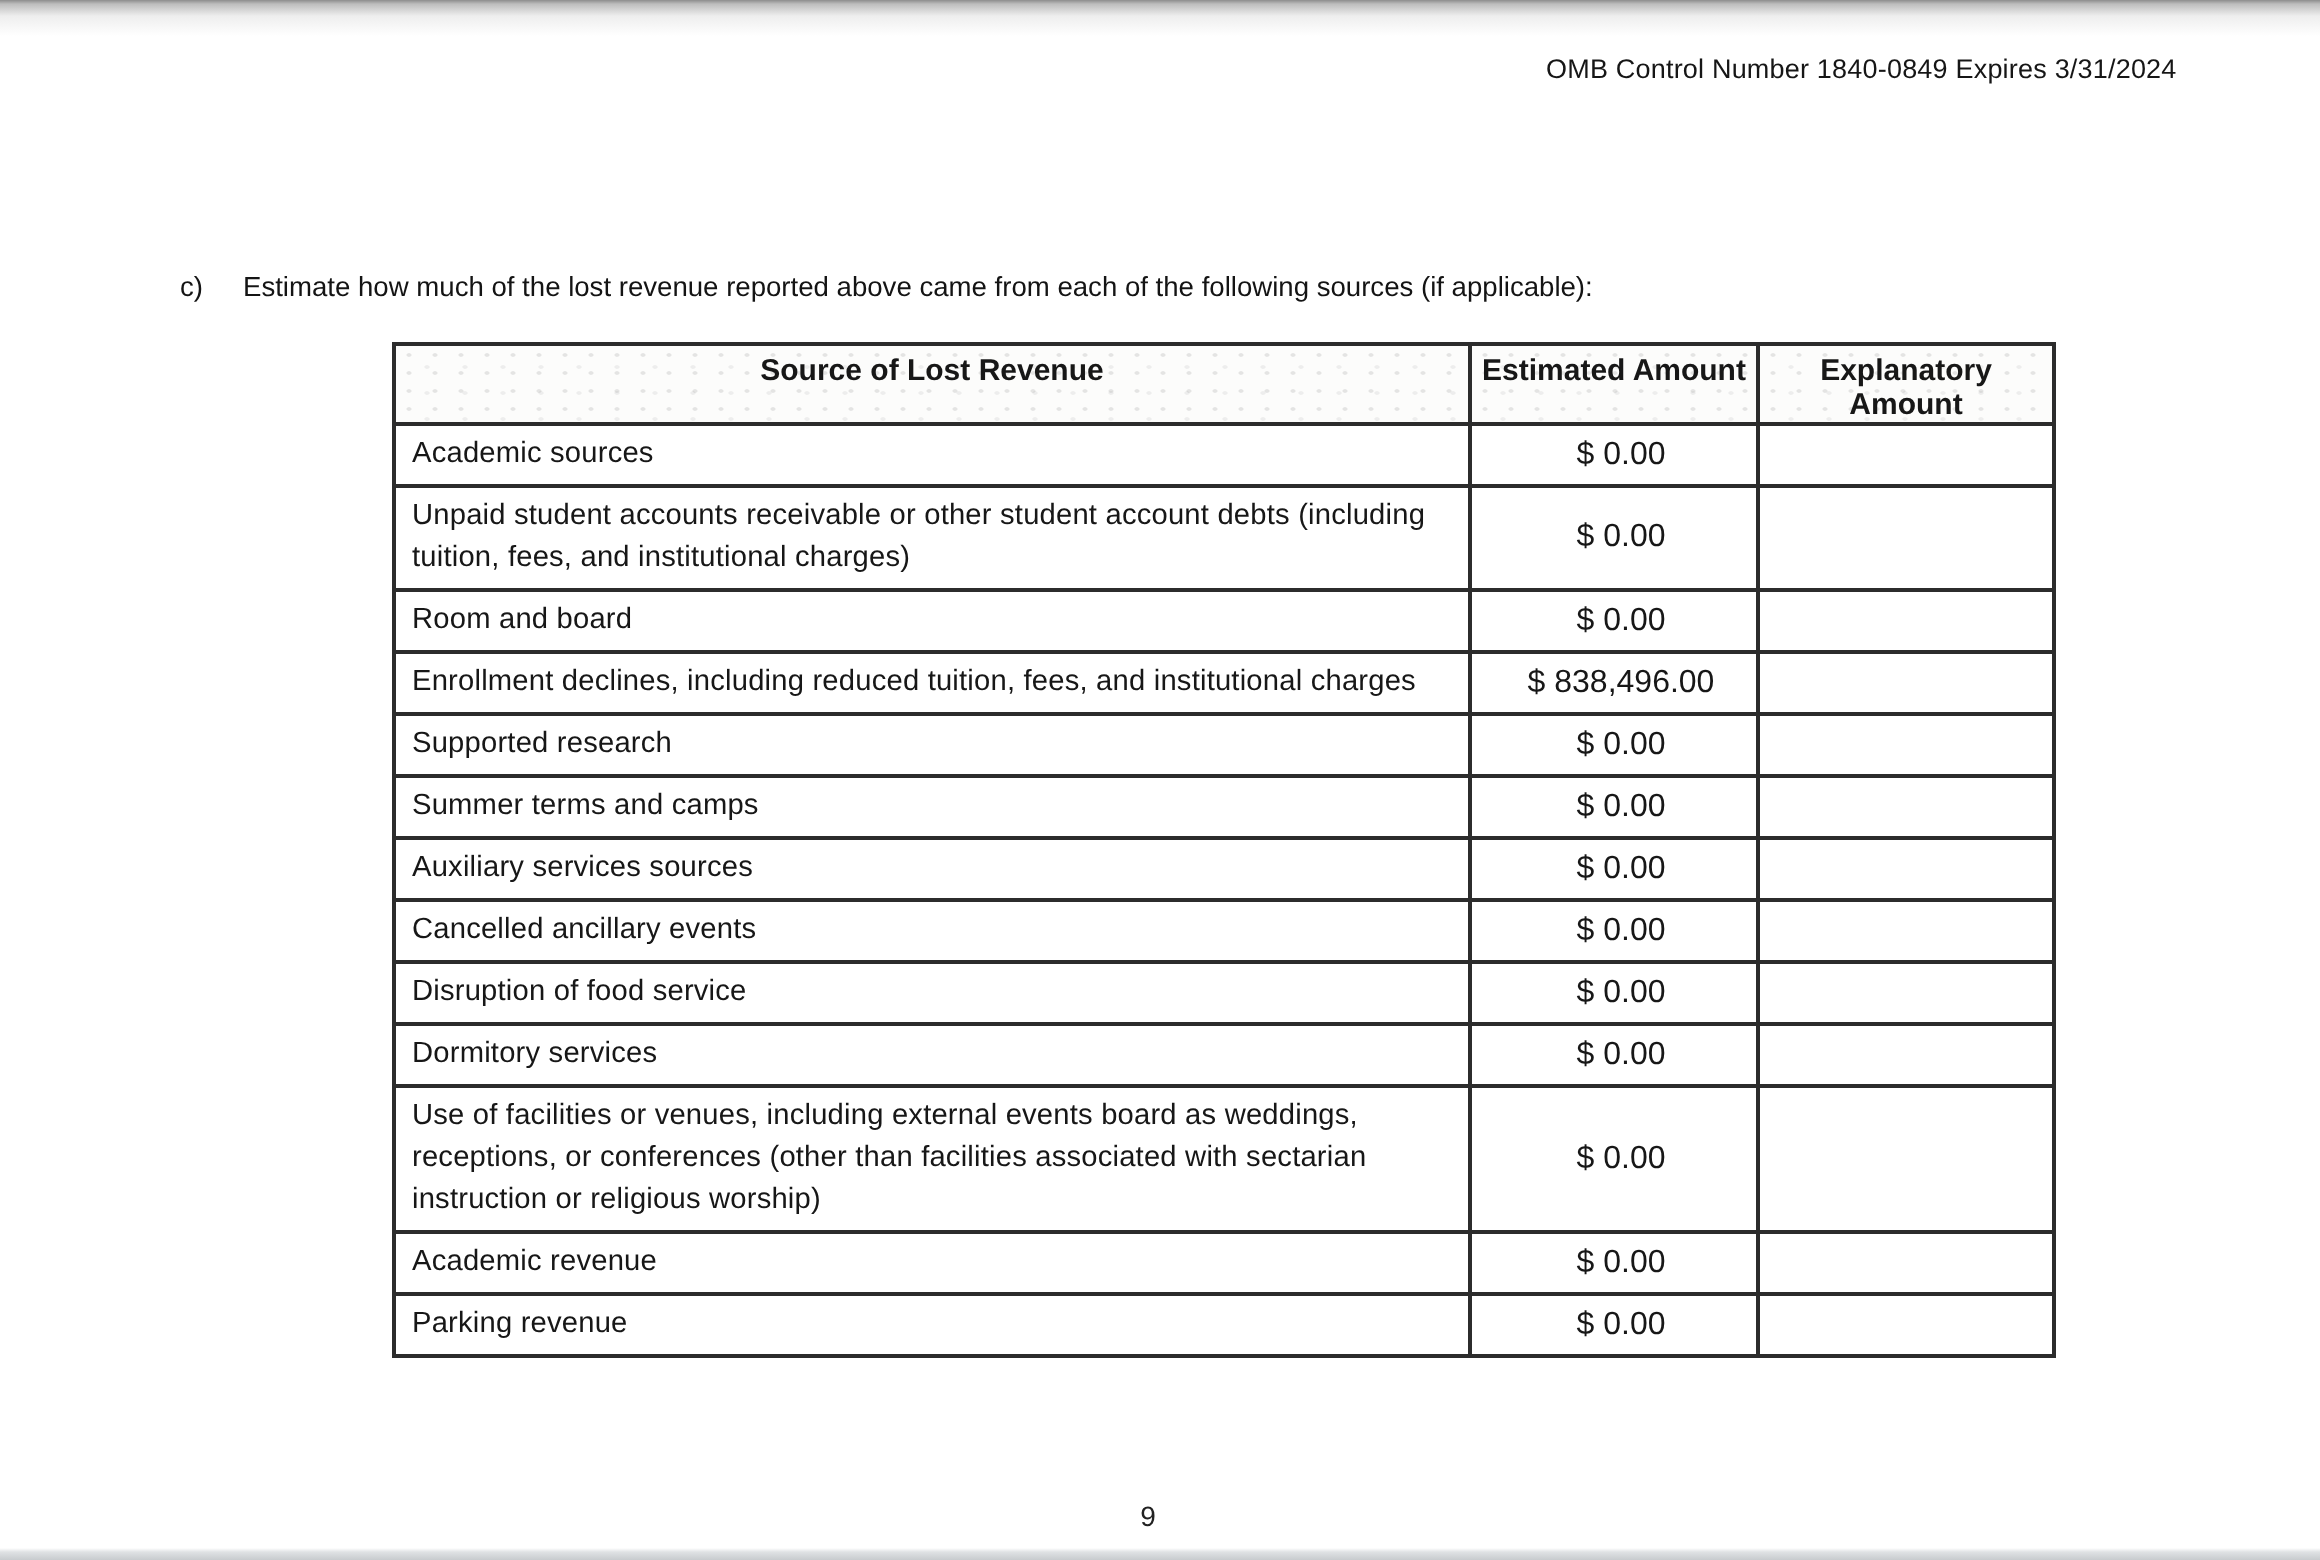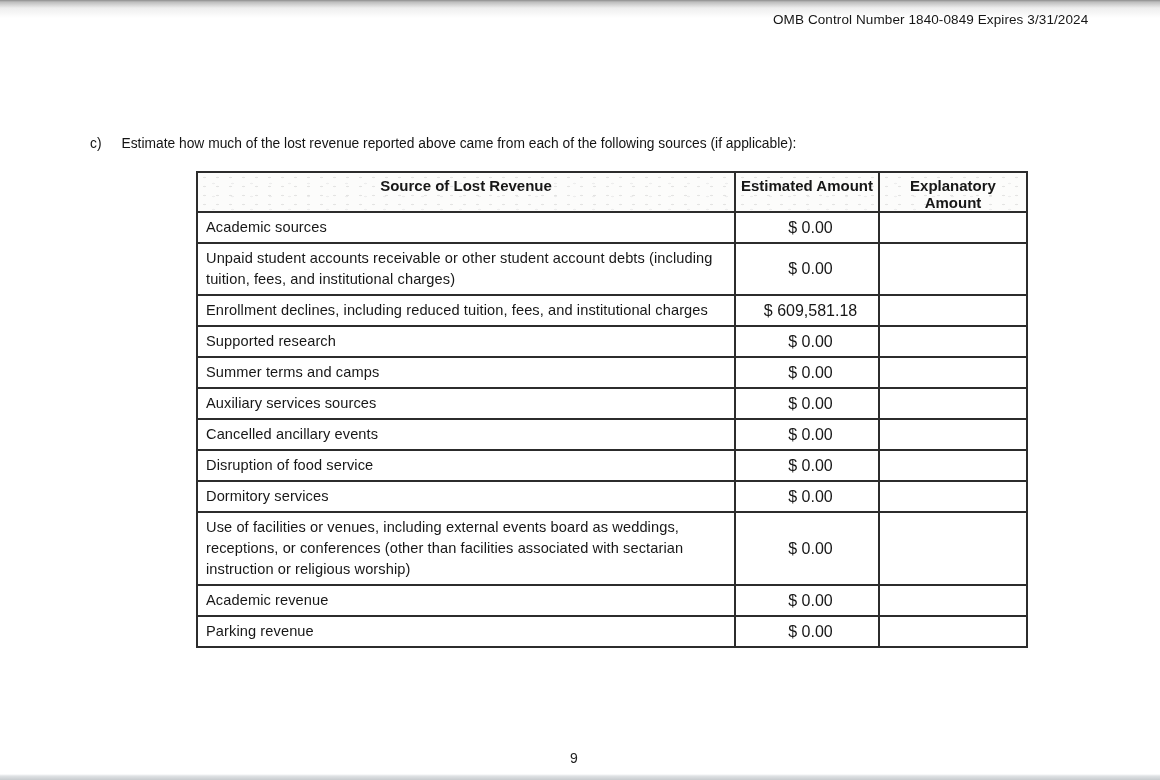--- a/index.html
+++ b/index.html
@@ -13,21 +13,21 @@
   }
   .scan-edge-top {
     position: absolute; top: 0; left: 0; width: 1160px; height: 18px;
     background: linear-gradient(to bottom, #8d8d8d 0px, #bdbdbd 2px, #eeeeee 8px, #ffffff 18px);
   }
   .scan-edge-bottom {
     position: absolute; bottom: 0; left: 0; width: 1160px; height: 6px;
     background: linear-gradient(to top, #c7cbce 0px, #dfe2e4 4px, #ffffff 6px);
   }
   .omb-header {
-    position: absolute; top: 12px; left: 773px;
+    position: absolute; top: 27px; left: 773px;
     font-size: 13.5px; color: #161616; letter-spacing: 0.1px;
     white-space: nowrap;
   }
   .item-line {
     position: absolute; top: 136px; left: 90px; width: 980px;
     font-size: 13.8px; color: #141414;
     display: flex; gap: 20px;
   }
   .item-line .marker { flex: 0 0 auto; }
   .doc-table-wrap {
@@ -109,22 +109,27 @@
     <td class="source-cell">Academic sources</td>
     <td class="amount-cell">$ 0.00</td>
     <td class="notes-cell"></td>
   </tr>
         <tr>
     <td class="source-cell">Unpaid student accounts receivable or other student account debts (including tuition, fees, and institutional charges)</td>
     <td class="amount-cell">$ 0.00</td>
     <td class="notes-cell"></td>
   </tr>
         <tr>
+    <td class="source-cell">Room and board</td>
+    <td class="amount-cell">$ 0.00</td>
+    <td class="notes-cell"></td>
+  </tr>
+        <tr>
     <td class="source-cell">Enrollment declines, including reduced tuition, fees, and institutional charges</td>
-    <td class="amount-cell">$ 609,581.18</td>
+    <td class="amount-cell">$ 838,496.00</td>
     <td class="notes-cell"></td>
   </tr>
         <tr>
     <td class="source-cell">Supported research</td>
     <td class="amount-cell">$ 0.00</td>
     <td class="notes-cell"></td>
   </tr>
         <tr>
     <td class="source-cell">Summer terms and camps</td>
     <td class="amount-cell">$ 0.00</td>

